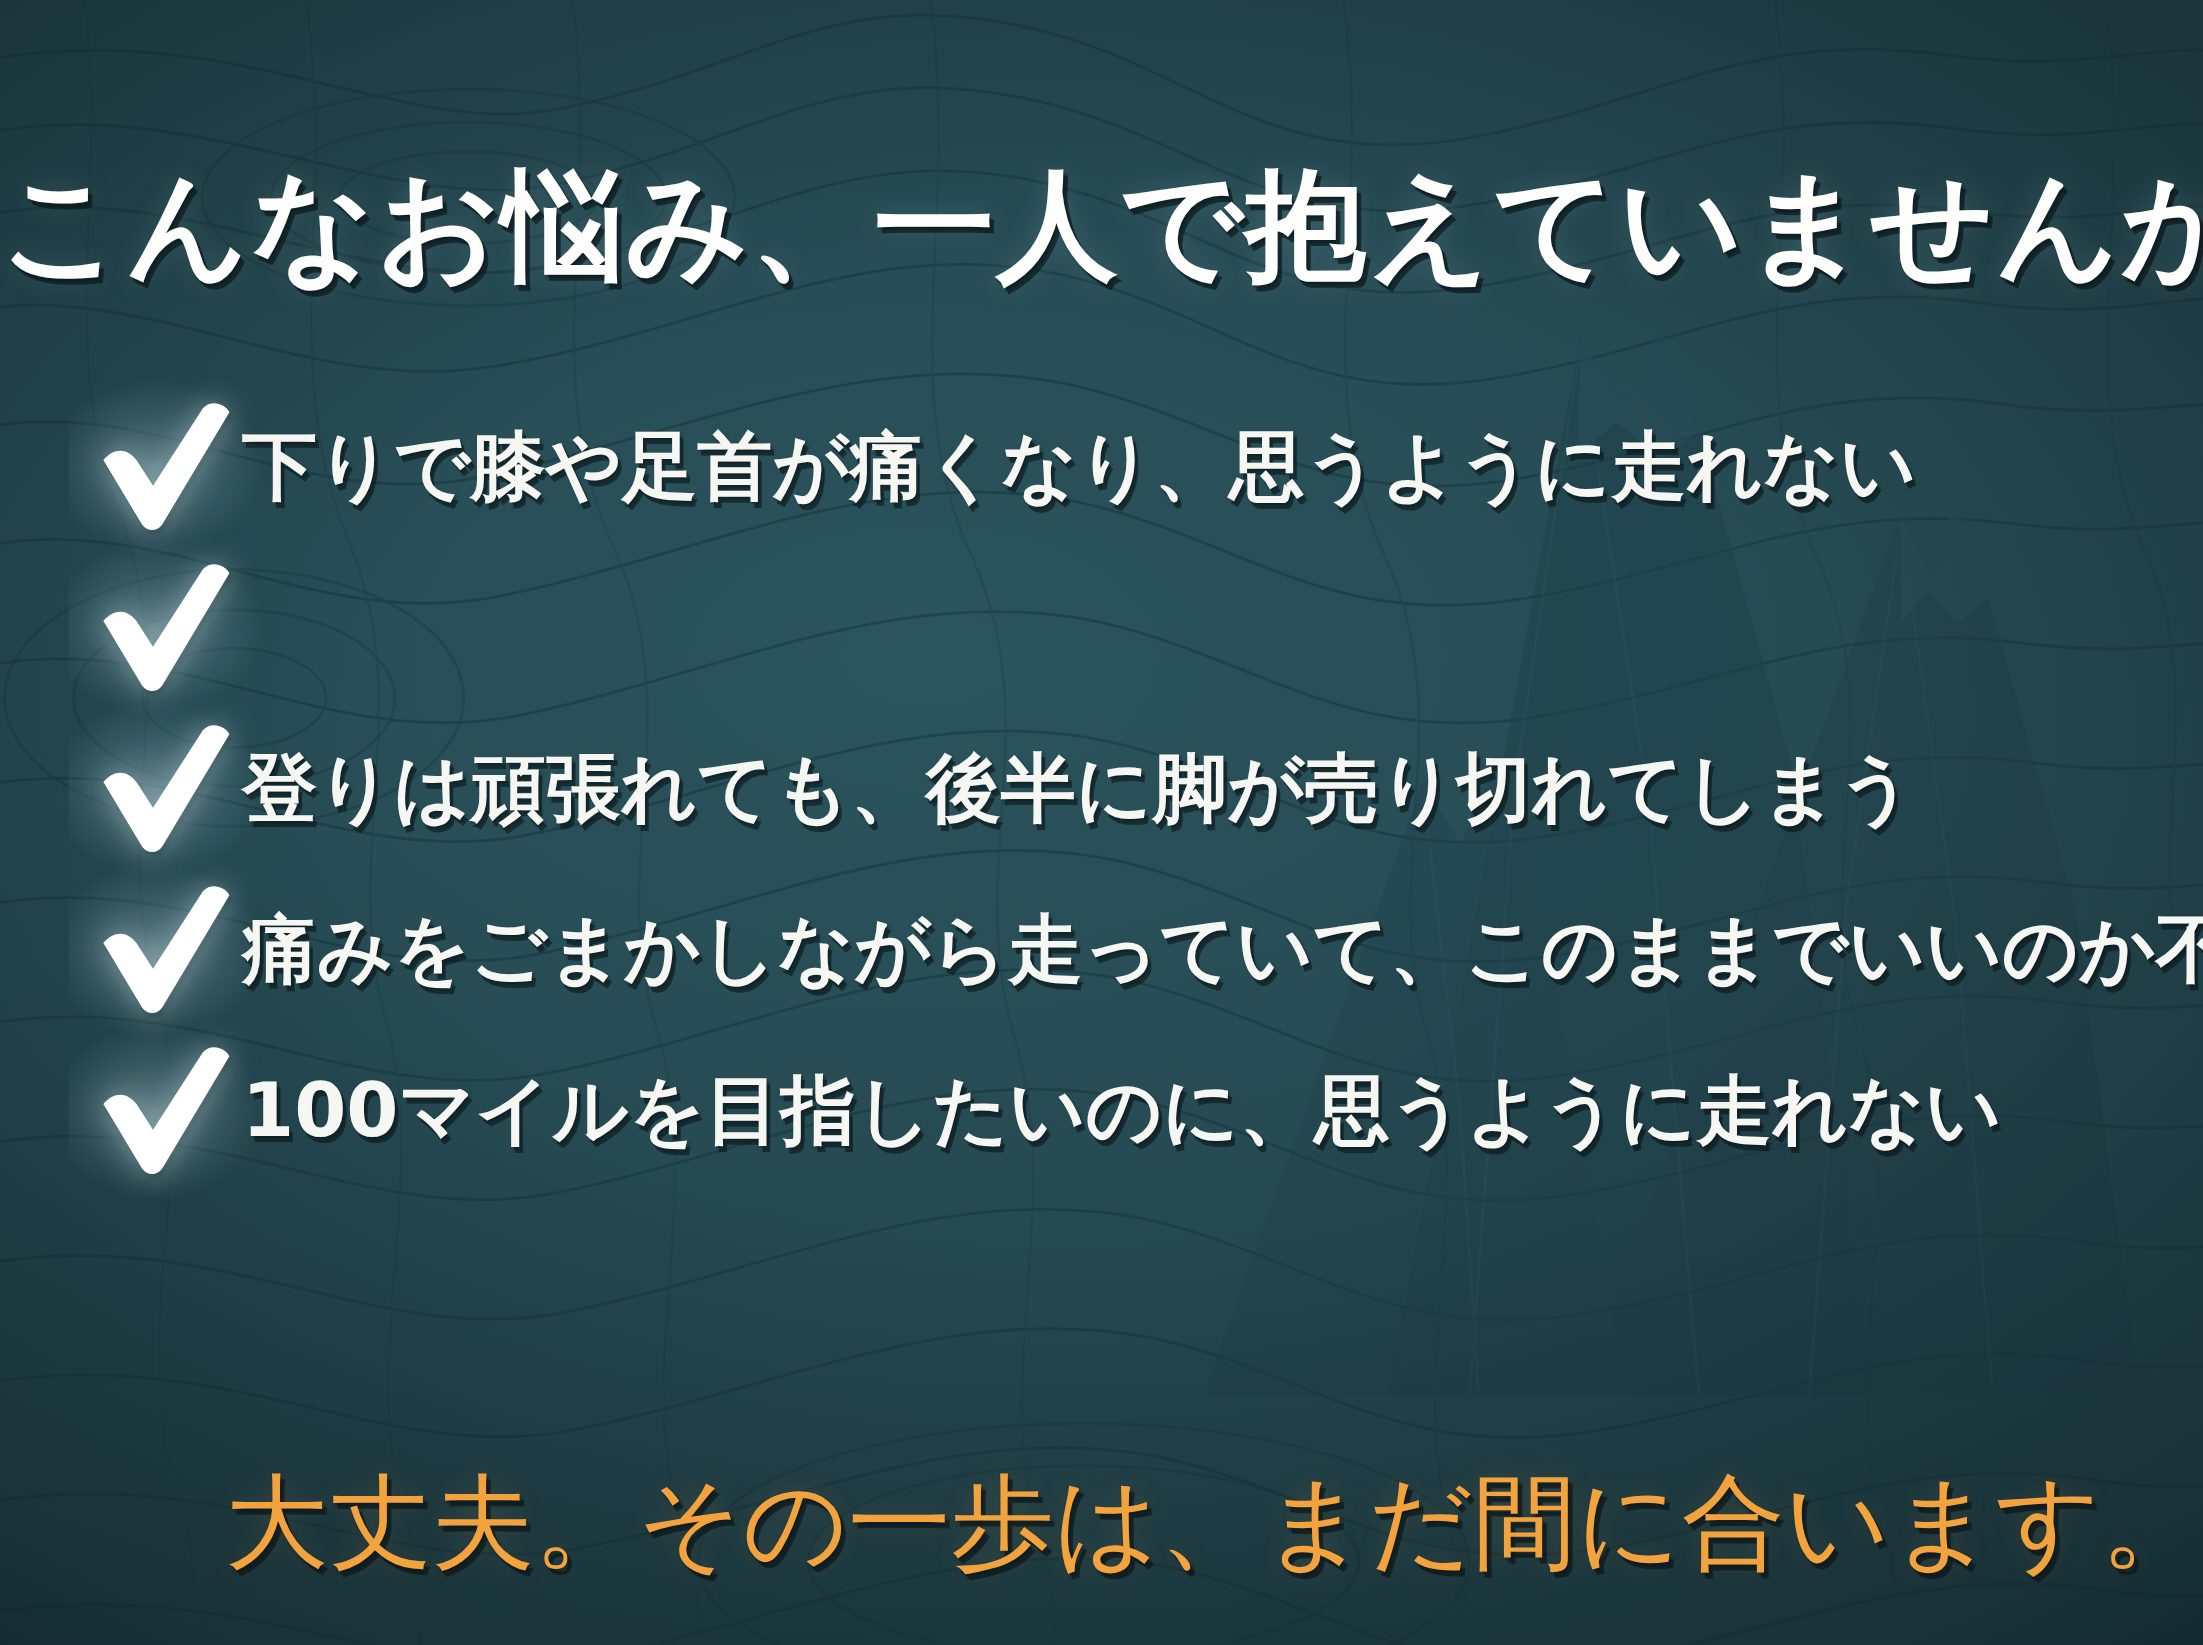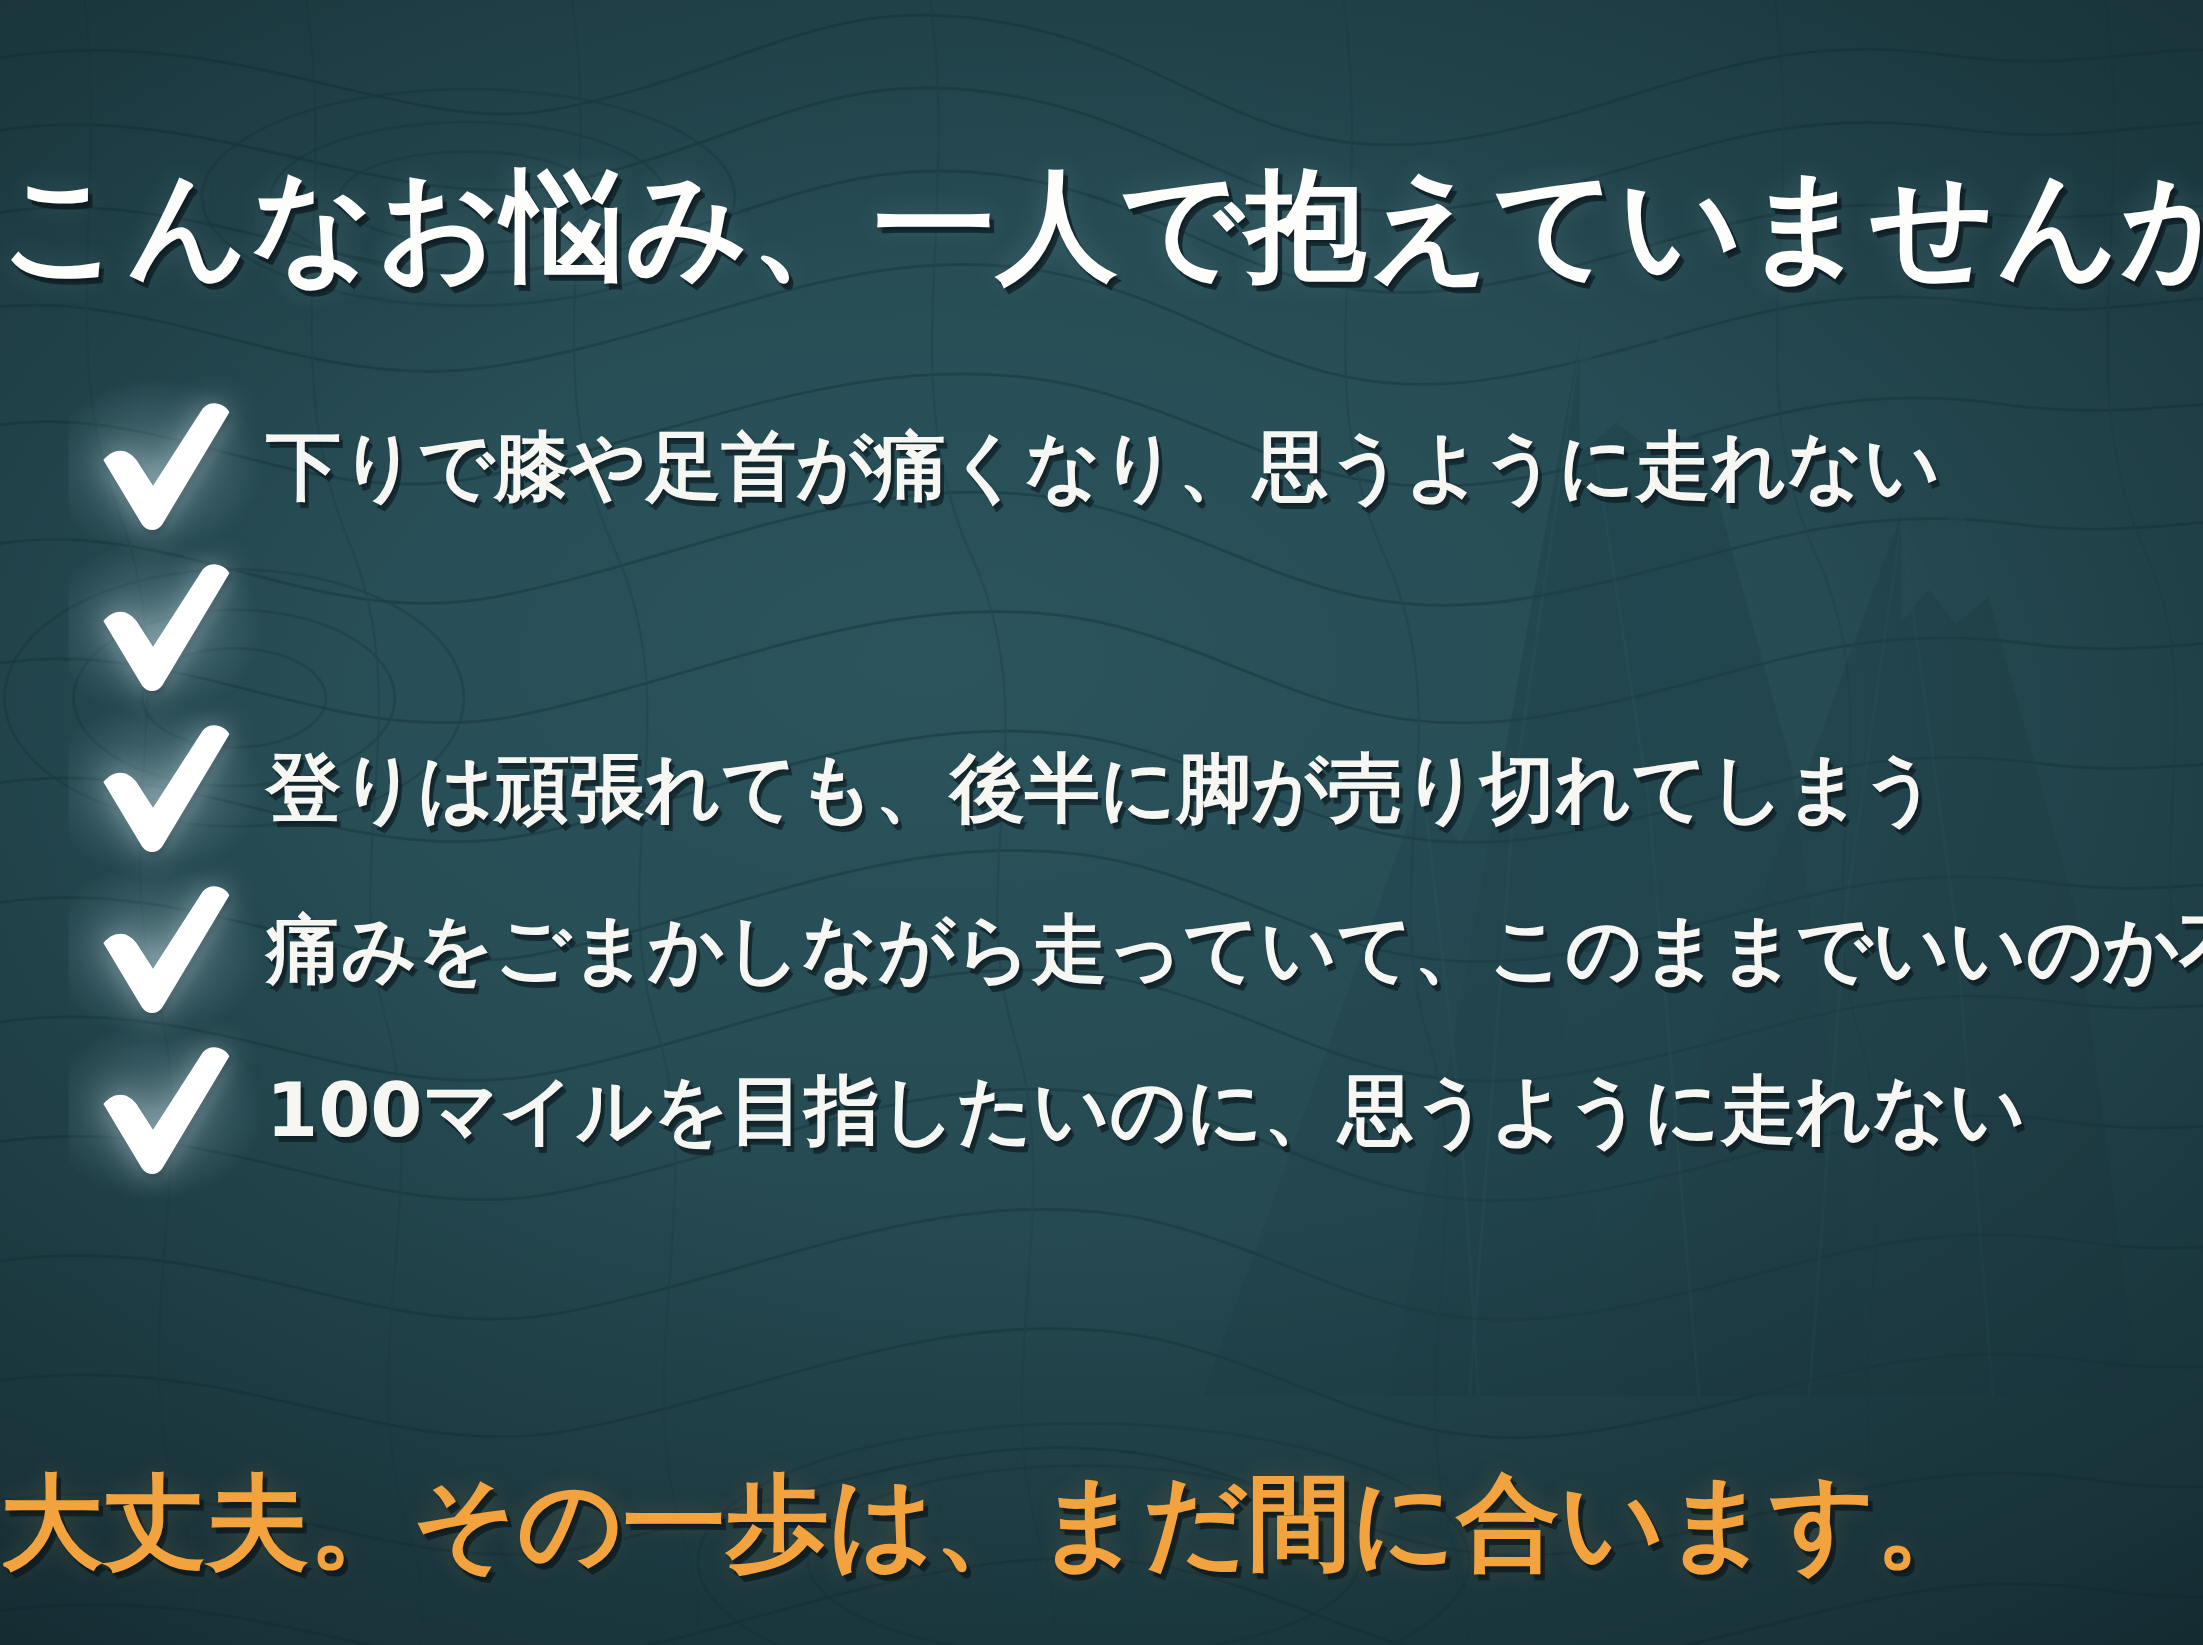--- a/index.html
+++ b/index.html
@@ -68,21 +68,20 @@
   .checklist {
     position: absolute;
     left: 88px;
     right: 55px;
     top: 386px;
   }
   .check-row {
     display: flex;
     align-items: center;
     height: 161px;
-    gap: 24px;
   }
   .check-icon {
     position: relative;
     flex: 0 0 154px;
     width: 154px;
     height: 138px;
     display: flex;
     align-items: center;
     justify-content: center;
   }
@@ -113,24 +112,24 @@
       3.7px 5.5px 0 rgba(8,20,24,0.58),
       1.8px 1.8px 2.8px rgba(8,20,24,0.45);
   }
 
   
   .cta {
     position: absolute;
     left: 0;
     right: 0;
     bottom: 72px;
-    text-align: left;
+    text-align: right;
     color: #f3a33e;
     font-size: 103px;
-    font-weight: 700;
+    font-weight: 400;
     letter-spacing: 0px;
     line-height: 1;
     white-space: nowrap;
     text-shadow:
       4.6px 6.4px 0 rgba(10,22,26,0.66),
       1.8px 2.8px 3.7px rgba(10,22,26,0.5),
       0 0 24px rgba(243,163,62,0.18);
   }
 </style>
 </head>

